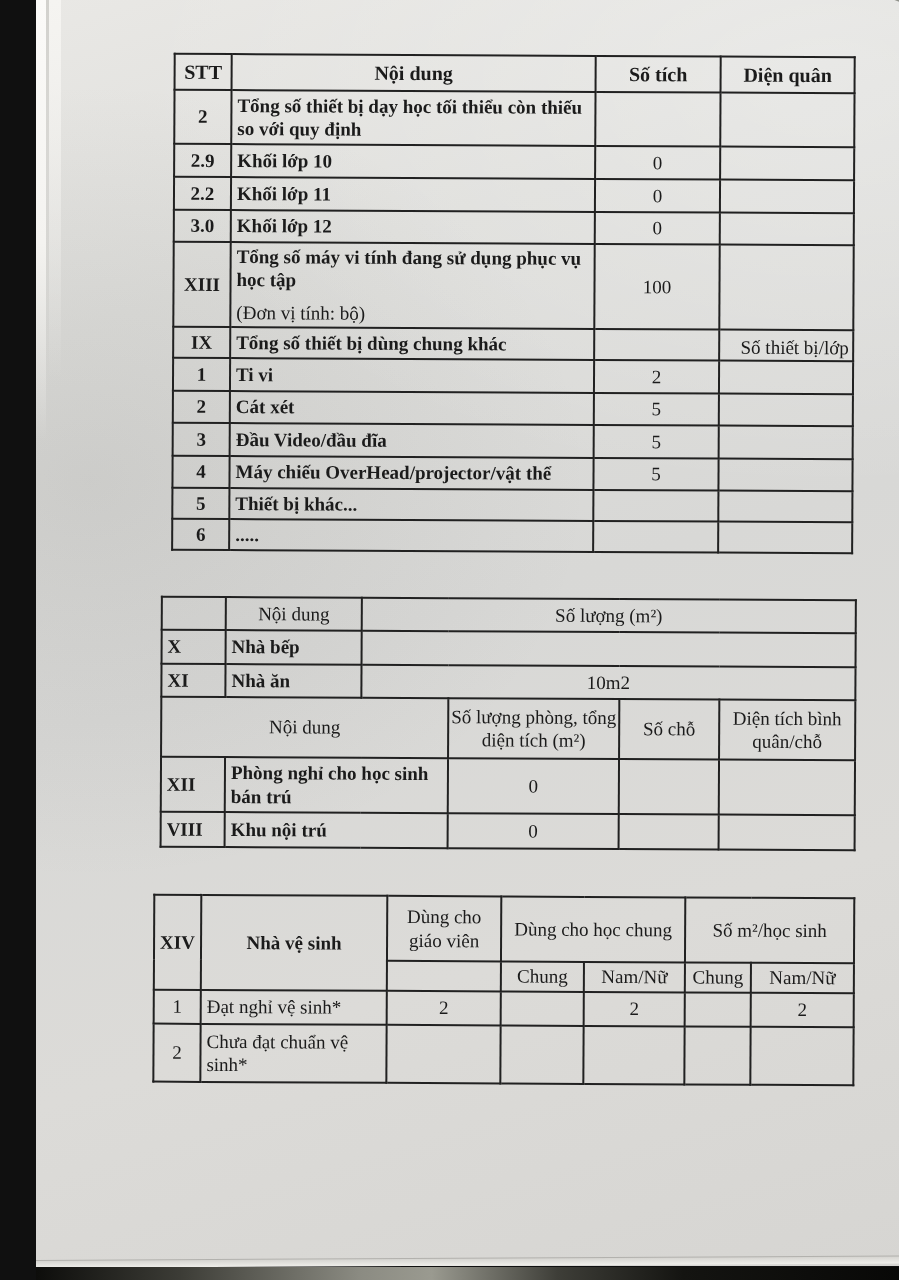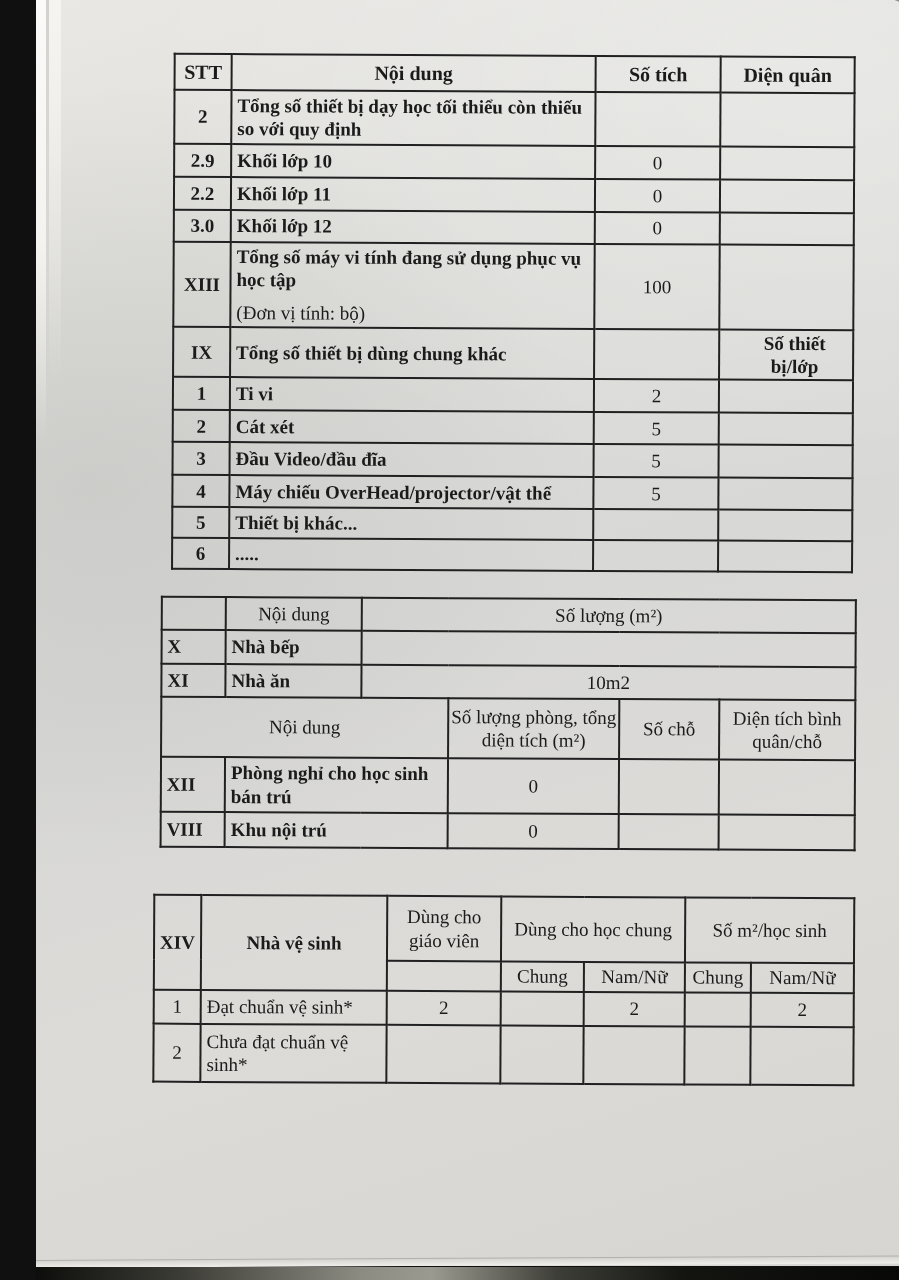--- a/index.html
+++ b/index.html
@@ -103,21 +103,21 @@
           <div class="viii-main">Tổng số máy vi tính đang sử dụng phục vụ học tập</div>
           <div class="unit-note">(Đơn vị tính: bộ)</div>
         </td>
         <td class="num">100</td>
         <td></td>
       </tr>
       <tr style="height:31px">
         <td class="c b">IX</td>
         <td class="b">Tổng số thiết bị dùng chung khác</td>
         <td></td>
-        <td class="c vbottom" style="padding-left:18px;padding-right:1px;font-weight:bold;">Số thiết bị/lớp</td>
+        <td class="c vbottom" style="padding-left:18px;padding-right:1px;">Số thiết bị/lớp</td>
       </tr>
       <tr style="height:33px">
         <td class="c b">1</td>
         <td class="b">Ti vi</td>
         <td class="num">2</td>
         <td></td>
       </tr>
       <tr style="height:32px">
         <td class="c b">2</td>
         <td class="b">Cát xét</td>
@@ -219,21 +219,21 @@
       </tr>
       <tr style="height:30px">
         <td></td>
         <td class="c">Chung</td>
         <td class="c">Nam/Nữ</td>
         <td class="c">Chung</td>
         <td class="c">Nam/Nữ</td>
       </tr>
       <tr style="height:34px">
         <td class="c">1</td>
-        <td>Đạt chuẩn vệ sinh*</td>
+        <td>Đạt nghỉ vệ sinh*</td>
         <td class="num">2</td>
         <td></td>
         <td class="num">2</td>
         <td></td>
         <td class="num">2</td>
       </tr>
       <tr style="height:58px">
         <td class="c">2</td>
         <td>Chưa đạt chuẩn vệ sinh*</td>
         <td></td>

